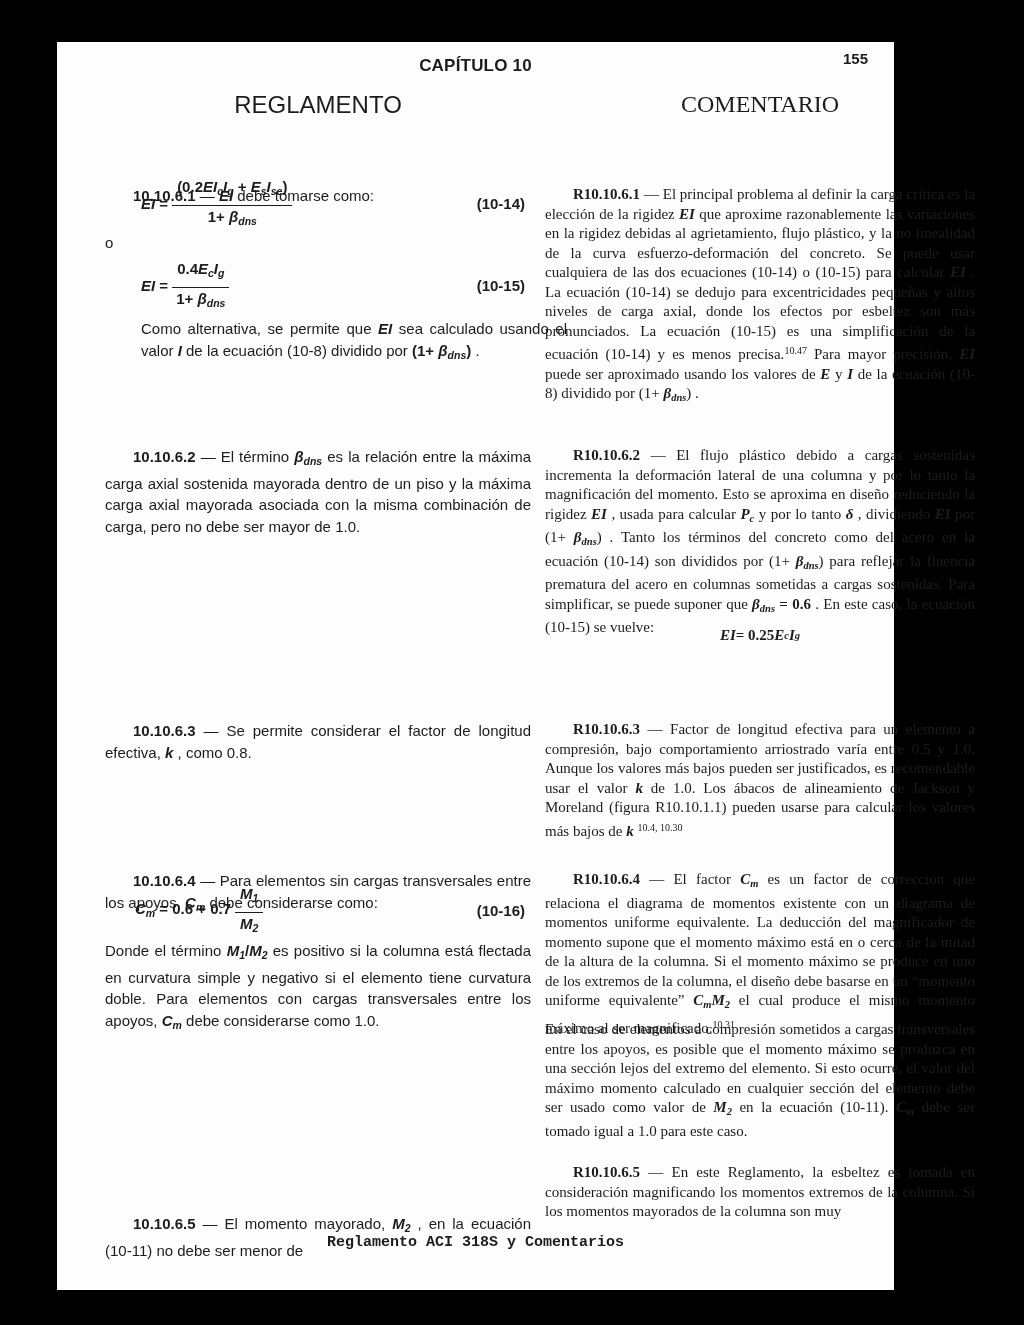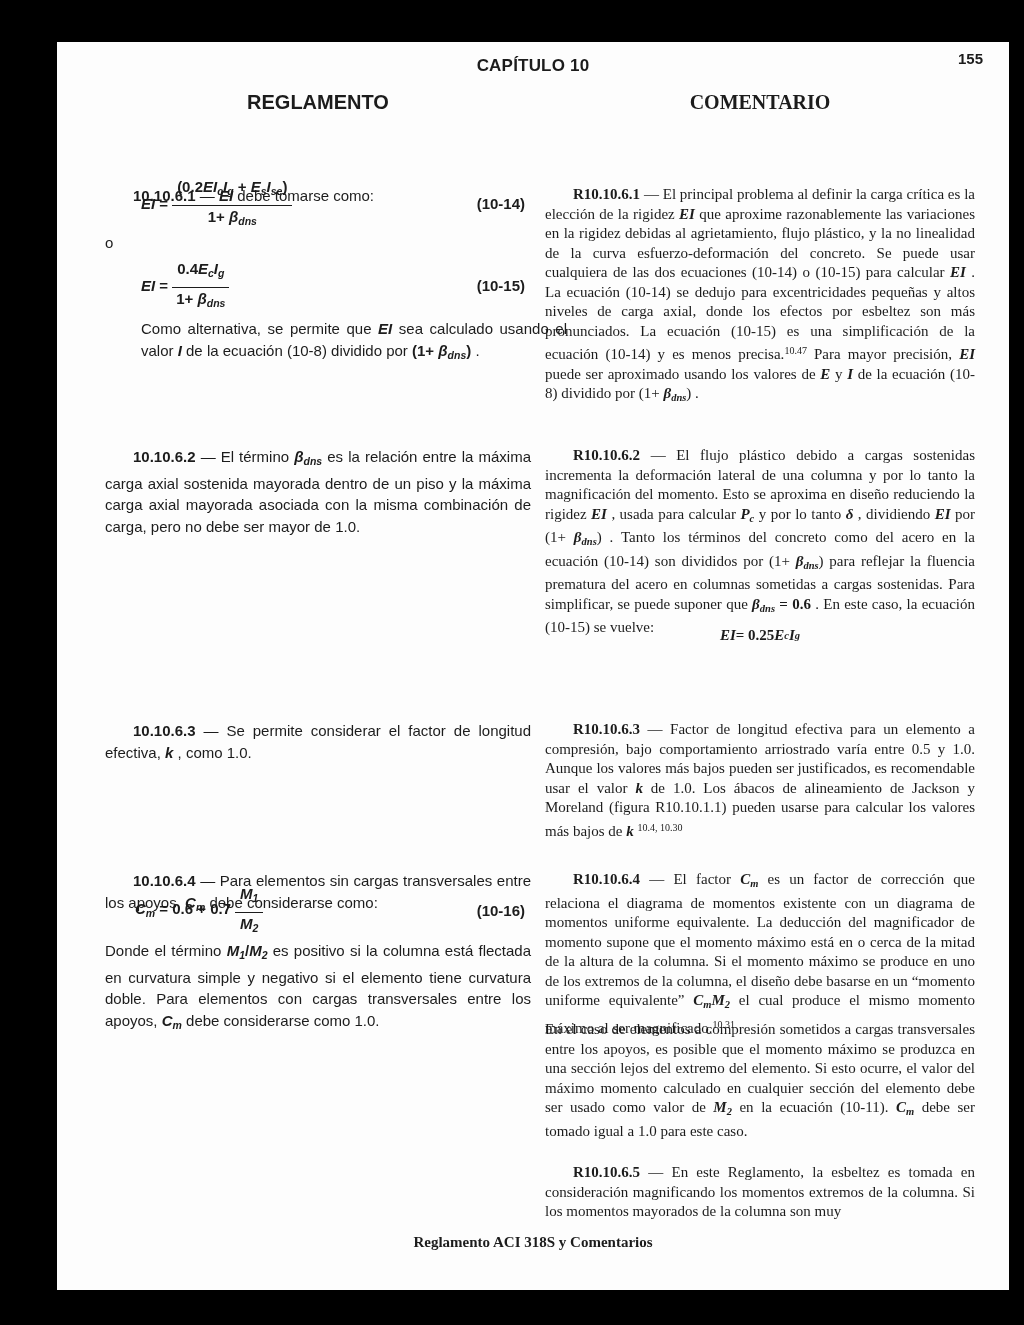--- a/index.html
+++ b/index.html
@@ -2,28 +2,28 @@
 <html><head>
 <meta charset="utf-8">
 <style>
   html,body{margin:0;padding:0;}
   body{
     width:1024px;height:1325px;position:relative;
     background:#000;overflow:hidden;
     font-family:"Liberation Sans",sans-serif;
   }
   .page{
-    position:absolute;left:57px;top:42px;width:952px;height:1248px;
+    position:absolute;left:57px;top:42px;width:837px;height:1248px;
     background:#fdfdfd;color:#1c1c1c;
   }
   
   .chapter{position:absolute;top:14px;left:0;right:0;text-align:center;
     font-weight:bold;font-size:17px;letter-spacing:.2px;}
   .pageno{position:absolute;top:8px;right:26px;font-weight:bold;font-size:15px;}
-  .colhead{position:absolute;top:49px;text-align:center;font-weight:bold;font-size:20px;}
+  .colhead{position:absolute;top:49px;text-align:center;font-weight:normal;font-size:24px;}
   .colhead.left{left:48px;width:426px;font-family:"Liberation Sans",sans-serif;}
   .colhead.right{left:488px;width:430px;font-family:"Liberation Serif",serif;}
   
   .lt{position:absolute;left:48px;width:426px;
     font-family:"Liberation Sans",sans-serif;font-size:15px;line-height:21.5px;
     text-align:justify;}
   .rt{position:absolute;left:488px;width:430px;
     font-family:"Liberation Serif",serif;font-size:15px;line-height:19.5px;
     text-align:justify;}
   .indent{text-indent:28px;margin-top:48px;}
@@ -33,21 +33,21 @@
   .r-s{font-weight:bold;font-style:italic;font-size:10.5px;vertical-align:-3px;}
   .r-p{font-size:10px;vertical-align:5px;}
   
   .eq{display:flex;align-items:center;font-size:15px;}
   .eq .frac{display:inline-flex;flex-direction:column;align-items:center;margin-left:4px;}
   .eq .num{padding:0 5px 2px 5px;border-bottom:1.6px solid #1c1c1c;}
   .eq .den{padding-top:0;}
   .eq .eqno{position:absolute;right:6px;top:50%;transform:translateY(-50%);font-weight:bold;}
   .eq-center{justify-content:center;}
   .footer{position:absolute;top:1192px;left:0;right:0;text-align:center;
-    font-weight:bold;font-size:15px;font-family:Liberation Serif, serif;}
+    font-weight:bold;font-size:15px;font-family:Liberation Mono, monospace;}
 </style>
 </head>
 <body>
 
 <div class="page">
 
   <div class="chapter">CAPÍTULO 10</div>
   <div class="pageno">155</div>
 
   <div class="colhead left">REGLAMENTO</div>
@@ -72,35 +72,36 @@
       <span class="num"><span class="r-b">0.4</span><span class="r-m">E</span><span class="r-s">c</span><span class="r-m">I</span><span class="r-s">g</span></span>
       <span class="den"><span class="r-b">1+ </span><span class="r-m">β</span><span class="r-s">dns</span></span>
     </span>
     <span class="eqno">(10-15)</span>
   </div>
 
   <div class="lt" style="top:276px;margin-left:36px;"><span>Como alternativa, se permite que </span><span class="r-m">EI</span><span> sea calculado usando el valor </span><span class="r-m">I</span><span> de la ecuación (10-8) dividido por </span><span class="r-b">(1+ </span><span class="r-m">β</span><span class="r-s">dns</span><span class="r-b">)</span><span> .</span></div>
 
   <div class="lt indent" style="top:356px;"><span class="r-b">10.10.6.2</span><span> — El término </span><span class="r-m">β</span><span class="r-s">dns</span><span> es la relación entre la máxima carga axial sostenida mayorada dentro de un piso y la máxima carga axial mayorada asociada con la misma combinación de carga, pero no debe ser mayor de 1.0.</span></div>
 
-  <div class="lt indent" style="top:630px;"><span class="r-b">10.10.6.3</span><span> — Se permite considerar el factor de longitud efectiva, </span><span class="r-m">k</span><span> , como 1.0.</span></div>
+  <div class="lt indent" style="top:630px;"><span class="r-b">10.10.6.3</span><span> — Se permite considerar el factor de longitud efectiva, </span><span class="r-m">k</span><span> , como 0.8.</span></div>
 
   <div class="lt indent" style="top:780px;"><span class="r-b">10.10.6.4</span><span> — Para elementos sin cargas transversales entre los apoyos, </span><span class="r-m">C</span><span class="r-s">m</span><span> debe considerarse como:</span></div>
 
   <div class="lt eq" style="top:834px;height:70px;padding-left:30px;box-sizing:border-box;">
     <span class="eq-lhs"><span class="r-m">C</span><span class="r-s">m</span><span class="r-b"> = 0.6 + 0.7</span></span>
     <span class="frac">
       <span class="num"><span class="r-m">M</span><span class="r-s">1</span></span>
       <span class="den"><span class="r-m">M</span><span class="r-s">2</span></span>
     </span>
     <span class="eqno">(10-16)</span>
   </div>
 
   <div class="lt" style="top:898px;"><span>Donde el término </span><span class="r-m">M</span><span class="r-s">1</span><span class="r-b">/</span><span class="r-m">M</span><span class="r-s">2</span><span> es positivo si la columna está flectada en curvatura simple y negativo si el elemento tiene curvatura doble. Para elementos con cargas transversales entre los apoyos, </span><span class="r-m">C</span><span class="r-s">m</span><span> debe considerarse como 1.0.</span></div>
 
+  <div class="lt indent" style="top:1123px;"><span class="r-b">10.10.6.5</span><span> — El momento mayorado, </span><span class="r-m">M</span><span class="r-s">2</span><span> , en la ecuación (10-11) no debe ser menor de</span></div>
 
   <div class="rt indent" style="top:95px;"><span class="r-b">R10.10.6.1</span><span> — El principal problema al definir la carga crítica es la elección de la rigidez </span><span class="r-m">EI</span><span> que aproxime razonablemente las variaciones en la rigidez debidas al agrietamiento, flujo plástico, y la no linealidad de la curva esfuerzo-deformación del concreto. Se puede usar cualquiera de las dos ecuaciones (10-14) o (10-15) para calcular </span><span class="r-m">EI</span><span> . La ecuación (10-14) se dedujo para excentricidades pequeñas y altos niveles de carga axial, donde los efectos por esbeltez son más pronunciados. La ecuación (10-15) es una simplificación de la ecuación (10-14) y es menos precisa.</span><span class="r-p">10.47</span><span> Para mayor precisión, </span><span class="r-m">EI</span><span> puede ser aproximado usando los valores de </span><span class="r-m">E</span><span> y </span><span class="r-m">I</span><span> de la ecuación (10-8) dividido por </span><span>(1+ </span><span class="r-m">β</span><span class="r-s">dns</span><span>) .</span></div>
 
   <div class="rt indent" style="top:356px;"><span class="r-b">R10.10.6.2</span><span> — El flujo plástico debido a cargas sostenidas incrementa la deformación lateral de una columna y por lo tanto la magnificación del momento. Esto se aproxima en diseño reduciendo la rigidez </span><span class="r-m">EI</span><span> , usada para calcular </span><span class="r-m">P</span><span class="r-s">c</span><span> y por lo tanto </span><span class="r-m">δ</span><span> , dividiendo </span><span class="r-m">EI</span><span> por </span><span>(1+ </span><span class="r-m">β</span><span class="r-s">dns</span><span>)</span><span> . Tanto los términos del concreto como del acero en la ecuación (10-14) son divididos por </span><span>(1+ </span><span class="r-m">β</span><span class="r-s">dns</span><span>)</span><span> para reflejar la fluencia prematura del acero en columnas sometidas a cargas sostenidas. Para simplificar, se puede suponer que </span><span class="r-m">β</span><span class="r-s">dns</span><span class="r-b"> = 0.6</span><span> . En este caso, la ecuación (10-15) se vuelve:</span></div>
 
   <div class="rt eq eq-center" style="top:582px;height:24px;text-align:center;">
       <span class="r-m">EI</span>
       <span class="r-b"> = 0.25</span>
       <span class="r-m">E</span>
       <span class="r-s">c</span>

